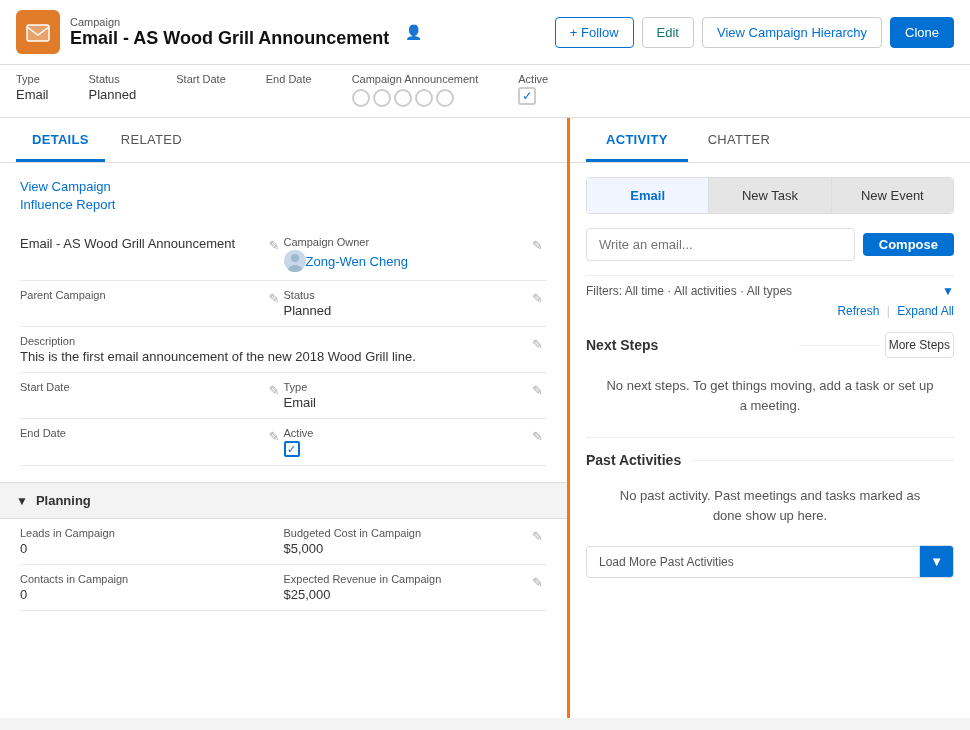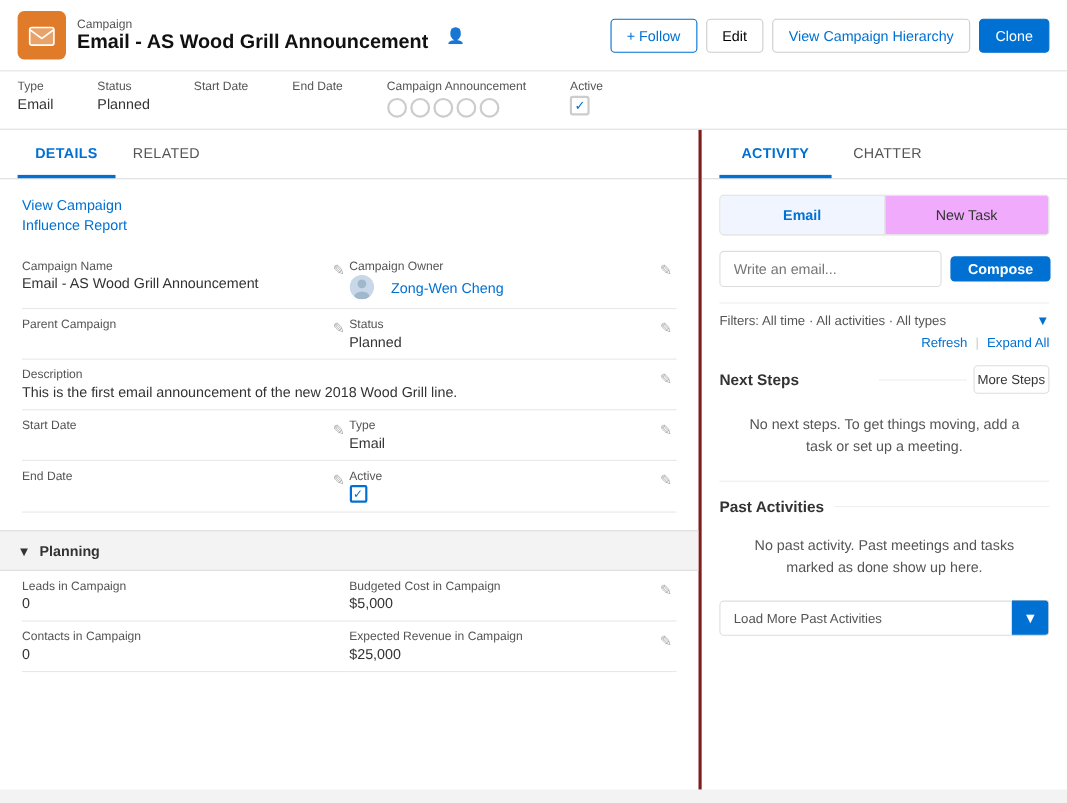--- a/index.html
+++ b/index.html
@@ -19,21 +19,21 @@
       width: 44px; height: 44px; background: #e07b2a;
       border-radius: 6px; display: flex; align-items: center; justify-content: center;
       color: white; font-size: 22px; flex-shrink: 0;
     }
     .header-text-block { display: flex; flex-direction: column; }
     .header-campaign-label { font-size: 11px; color: #555; }
     .header-title { font-size: 18px; font-weight: 600; color: #111; }
     .header-actions { display: flex; gap: 8px; align-items: center; }
     .btn { padding: 7px 14px; border-radius: 4px; border: 1px solid #ccc; cursor: pointer; font-size: 13px; background: #fff; color: #0070d2; }
     .btn-follow { border: 1px solid #0070d2; color: #0070d2; background: #fff; }
-    .btn-edit { background: #fff; color: #000000; border: 1px solid #ccc; }
+    .btn-edit { background: #fff; color: #0f766e; border: 1px solid #ccc; }
     .btn-primary { background: #0070d2; color: #fff; border-color: #0070d2; }
     .btn-hierarchy { background: #fff; color: #0070d2; border: 1px solid #ccc; }
     .hierarchy-icon { color: #555; font-size: 14px; cursor: pointer; margin-left: 6px; }
 
     
     .meta-row {
       background: #fff;
       padding: 8px 16px 10px;
       display: flex;
       gap: 40px;
@@ -56,23 +56,23 @@
 
     
     .main-layout {
       display: flex;
       height: calc(730px - 130px);
       overflow: hidden;
     }
 
     
     .left-panel {
-      width: 638px;
+      width: 570px;
       background: #fff;
-      border-right: 3px solid #7f1d1d;
+      border-right: 3px solid #f97316;
       display: flex;
       flex-direction: column;
       overflow-y: auto;
     }
     .tabs-bar {
       display: flex;
       border-bottom: 1px solid #ddd;
       padding: 0 16px;
     }
     .tab {
@@ -97,21 +97,21 @@
     .fields-grid { display: grid; grid-template-columns: 1fr 1fr; gap: 0; }
     .field-block { padding: 8px 0; position: relative; border-bottom: 1px solid #e8e8e8; padding-right: 24px; }
     .field-block.full { grid-column: 1 / -1; }
     .field-label { font-size: 11px; color: #555; margin-bottom: 2px; }
     .field-value { font-size: 13px; color: #333; }
     .field-value.link { color: #0070d2; cursor: pointer; }
     .edit-pencil {
       position: absolute; right: 4px; top: 10px;
       color: #aaa; font-size: 13px; cursor: pointer;
     }
-    .owner-row { display: flex; align-items: center; gap: 16px; }
+    .owner-row { display: flex; align-items: center; gap: 0; }
     .owner-avatar {
       width: 22px; height: 22px; border-radius: 50%; background: #c8d8f0;
       overflow: hidden; display: flex; align-items: center; justify-content: center; font-size: 10px;
     }
     .checkbox-check { width: 16px; height: 16px; border: 2px solid #0070d2; border-radius: 2px; display: flex; align-items: center; justify-content: center; color: #0070d2; font-size: 11px; }
 
     
     .section-header {
       background: #f3f3f3;
       padding: 10px 16px;
@@ -164,21 +164,21 @@
       border-radius: 4px;
       overflow: hidden;
       margin-bottom: 14px;
     }
     .email-tab-btn {
       flex: 1;
       padding: 10px 0;
       text-align: center;
       font-size: 13px;
       cursor: pointer;
-      background: #f0abfc;
+      background: #e5e5e5;
       color: #333;
       border-right: 1px solid #ddd;
     }
     .email-tab-btn:last-child { border-right: none; }
     .email-tab-btn.active { background: #f0f5ff; font-weight: 600; color: #0070d2; }
 
     .compose-row { display: flex; gap: 8px; margin-bottom: 14px; align-items: center; }
     .compose-input {
       flex: 1; padding: 8px 12px; border: 1px solid #ddd; border-radius: 4px;
       font-size: 13px; color: #aaa;
@@ -291,21 +291,20 @@
 
     <div class="details-content">
       <div class="detail-links">
         <a class="detail-link">View Campaign</a>
         <a class="detail-link">Influence Report</a>
       </div>
 
       <div class="fields-grid">
 
         <div class="field-block">
-          <div class="field-label">Campaign Name</div>
           <div class="field-value">Email - AS Wood Grill Announcement</div>
           <span class="edit-pencil">✎</span>
         </div>
 
         <div class="field-block">
           <div class="field-label">Campaign Owner</div>
           <div class="owner-row">
             <div class="owner-avatar">
 
               <svg width="22" height="22" viewBox="0 0 22 22" xmlns="http://www.w3.org/2000/svg">
@@ -395,20 +394,21 @@
     <div class="activity-tabs-bar">
       <div class="activity-tab active">ACTIVITY</div>
       <div class="activity-tab">CHATTER</div>
     </div>
 
     <div class="activity-content">
 
       <div class="email-task-tabs">
         <div class="email-tab-btn active">Email</div>
         <div class="email-tab-btn">New Task</div>
+        <div class="email-tab-btn">New Event</div>
       </div>
 
       <div class="compose-row">
         <input class="compose-input" type="text" placeholder="Write an email..." style="">
         <button class="compose-btn">Compose</button>
       </div>
 
       <div class="filters-row">
         <span>Filters: All time · All activities · All types</span>
         <span class="filter-funnel">▼</span>

